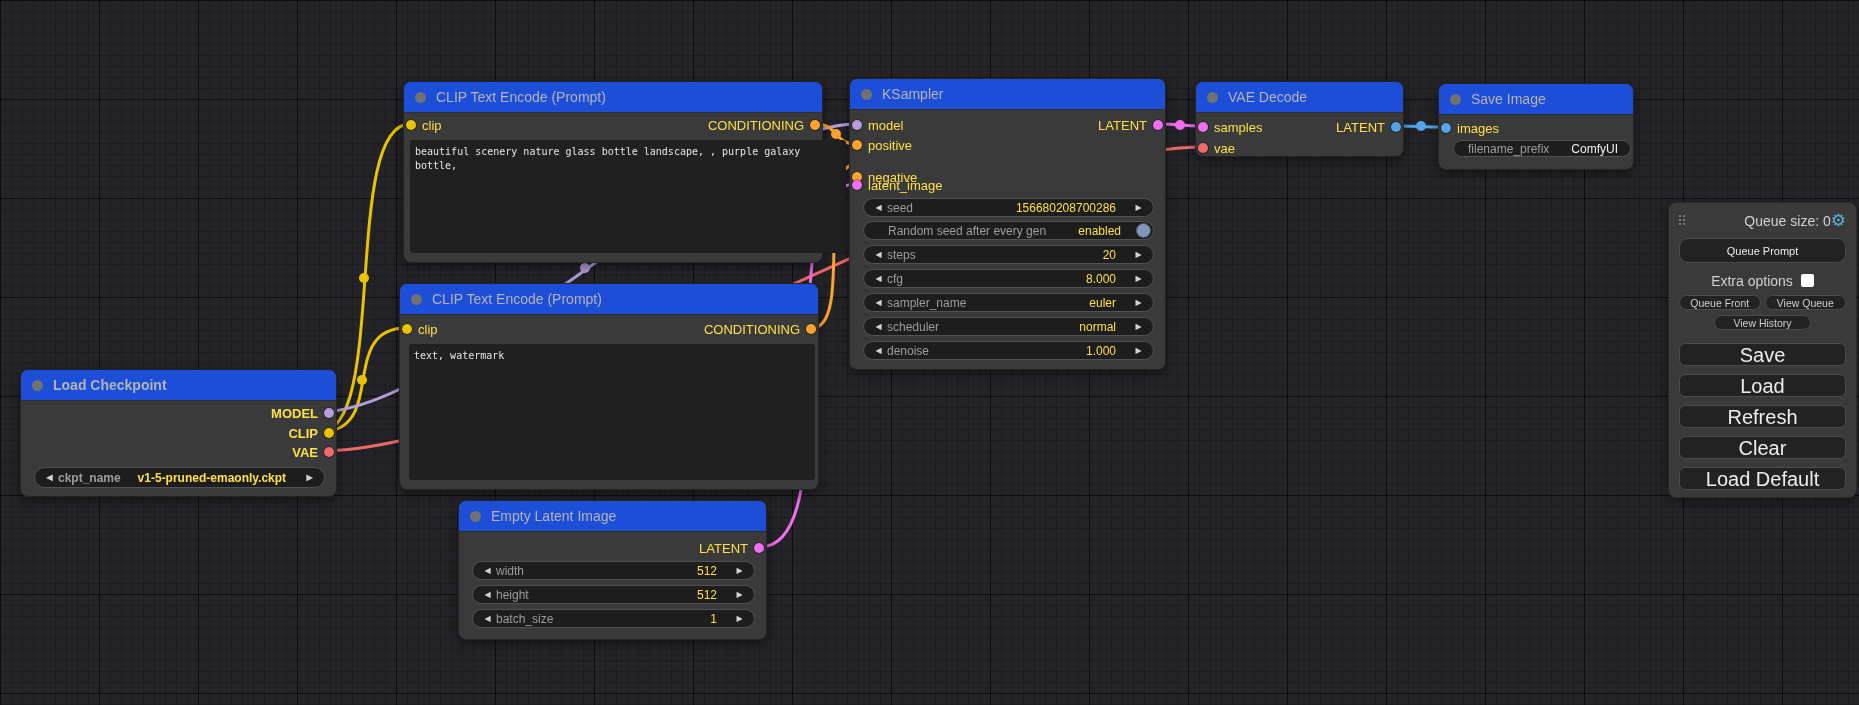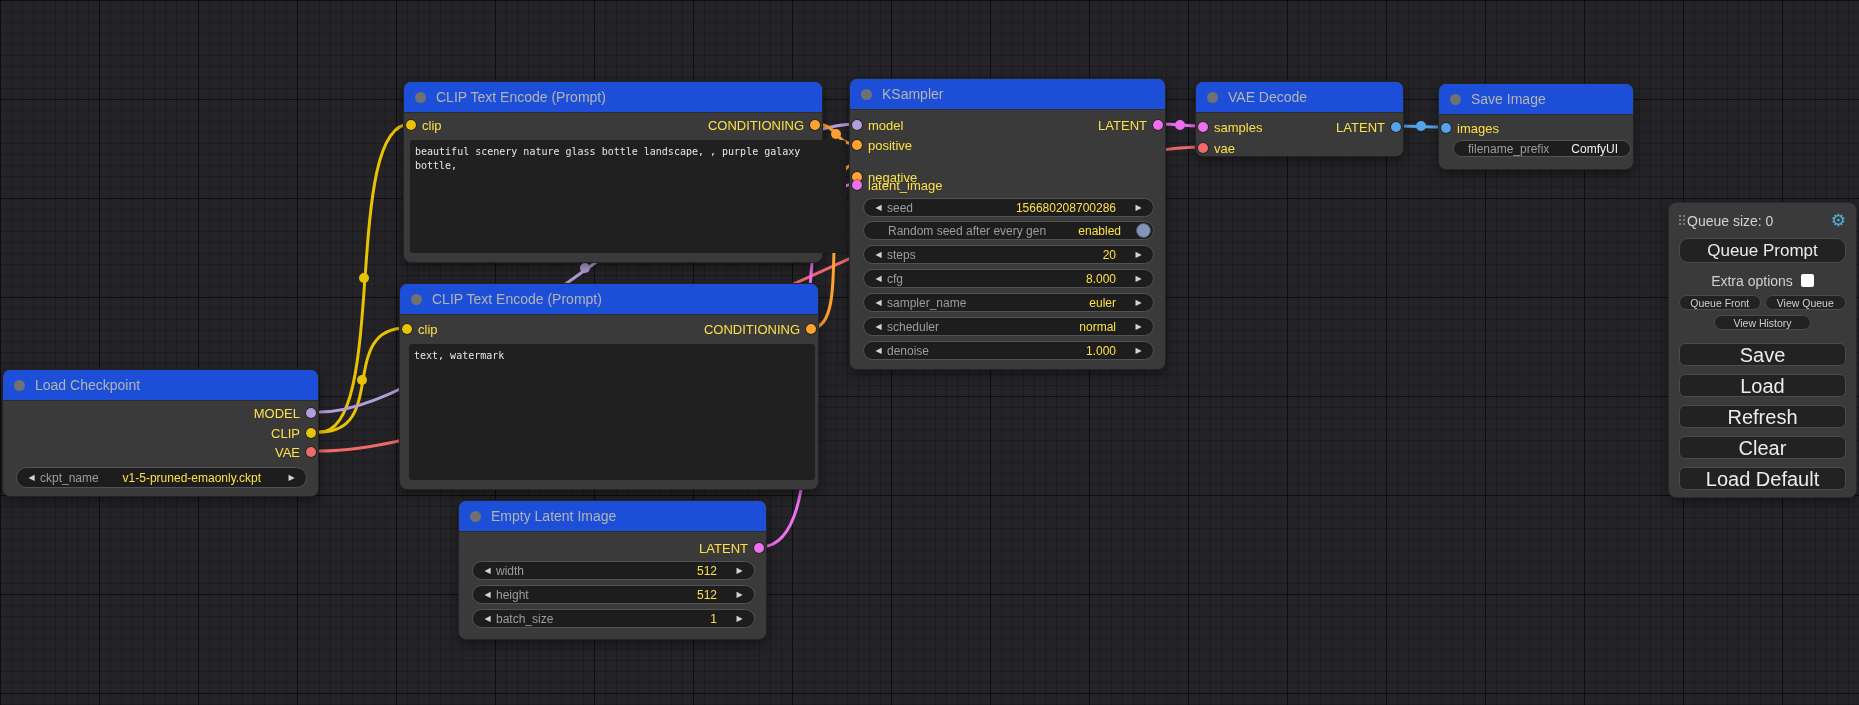--- a/index.html
+++ b/index.html
@@ -51,25 +51,25 @@
     padding:5px;white-space:pre-wrap;word-break:break-word;box-sizing:border-box;overflow:hidden;
   }
   .queue-panel{
     position:absolute;left:1668px;top:202px;width:189px;height:296px;
     background:#3a3a3a;border:1px solid #2a2a2a;border-radius:8px;z-index:3;
     box-sizing:border-box;padding:9px 10px 0 10px;box-shadow:0 4px 12px rgba(0,0,0,.45);
   }
   .qp-head{display:flex;align-items:center;height:18px;margin-bottom:8px;}
   .drag-handle{display:grid;grid-template-columns:repeat(2,4px);grid-auto-rows:4px;flex:none;cursor:grab;}
   .drag-handle i{width:2px;height:2px;background:#8f8f8f;border-radius:50%;}
-  .qp-size{flex:1;text-align:left;color:#d2d2d2;font-size:14px;}
+  .qp-size{flex:1;text-align:right;color:#d2d2d2;font-size:14px;}
   .qp-gear{color:#57b2da;font-size:17px;line-height:16px;cursor:pointer;flex:none;}
   .qp-btn{display:block;width:100%;background:#222222;border:1px solid #4b4b4b;border-radius:6px;
     color:#ececec;text-align:center;font-family:inherit;cursor:pointer;padding:0;}
-  .qp-btn.prompt{height:25px;font-size:17px;margin-bottom:10px;border-radius:9px;}
+  .qp-btn.prompt{height:25px;font-size:11px;margin-bottom:10px;border-radius:9px;}
   .extra-row{display:flex;justify-content:center;align-items:center;gap:8px;color:#d0d0d0;
     font-size:14px;margin-bottom:7px;height:15px;}
   .checkbox{width:13px;height:13px;background:#ffffff;border-radius:2px;cursor:pointer;}
   .small-row{display:flex;gap:4px;margin-bottom:5px;}
   .small-btn{flex:1;height:15px;font-size:10.5px;border-radius:9px;background:#222222;
     border:1px solid #4b4b4b;color:#cfcfcf;padding:0;font-family:inherit;cursor:pointer;}
   .vh-row{display:flex;justify-content:center;margin-bottom:13px;}
   .vh-row .small-btn{flex:0 0 58%;}
   .qp-btn.big{height:23px;font-size:20px;margin-bottom:8px;}
 </style>
@@ -121,21 +121,21 @@
       <div class="port in" style="top: 35px;">
         <span class="port-dot" style="background: rgb(233, 194, 0);"></span>
         <span class="port-label">clip</span>
       </div>
       <div class="port out" style="top: 35px;">
         <span class="port-label">CONDITIONING</span>
         <span class="port-dot" style="background: rgb(255, 163, 46);"></span>
       </div>
       <div class="ta" style="left: 9px; top: 60px; width: 406px; height: 136px;">text, watermark</div>
     </div>
-    <div class="node" style="left: 2px; top: 369px; width: 317px; height: 128px;">
+    <div class="node" style="left: 20px; top: 369px; width: 317px; height: 128px; font-weight: bold;">
       <div class="node-header">
         <span class="collapse-dot"></span>
         <span class="node-title">Load Checkpoint</span>
       </div>
       <div class="port out" style="top: 33px;">
         <span class="port-label">MODEL</span>
         <span class="port-dot" style="background: rgb(179, 157, 219);"></span>
       </div>
       <div class="port out" style="top: 53px;">
         <span class="port-label">CLIP</span>

